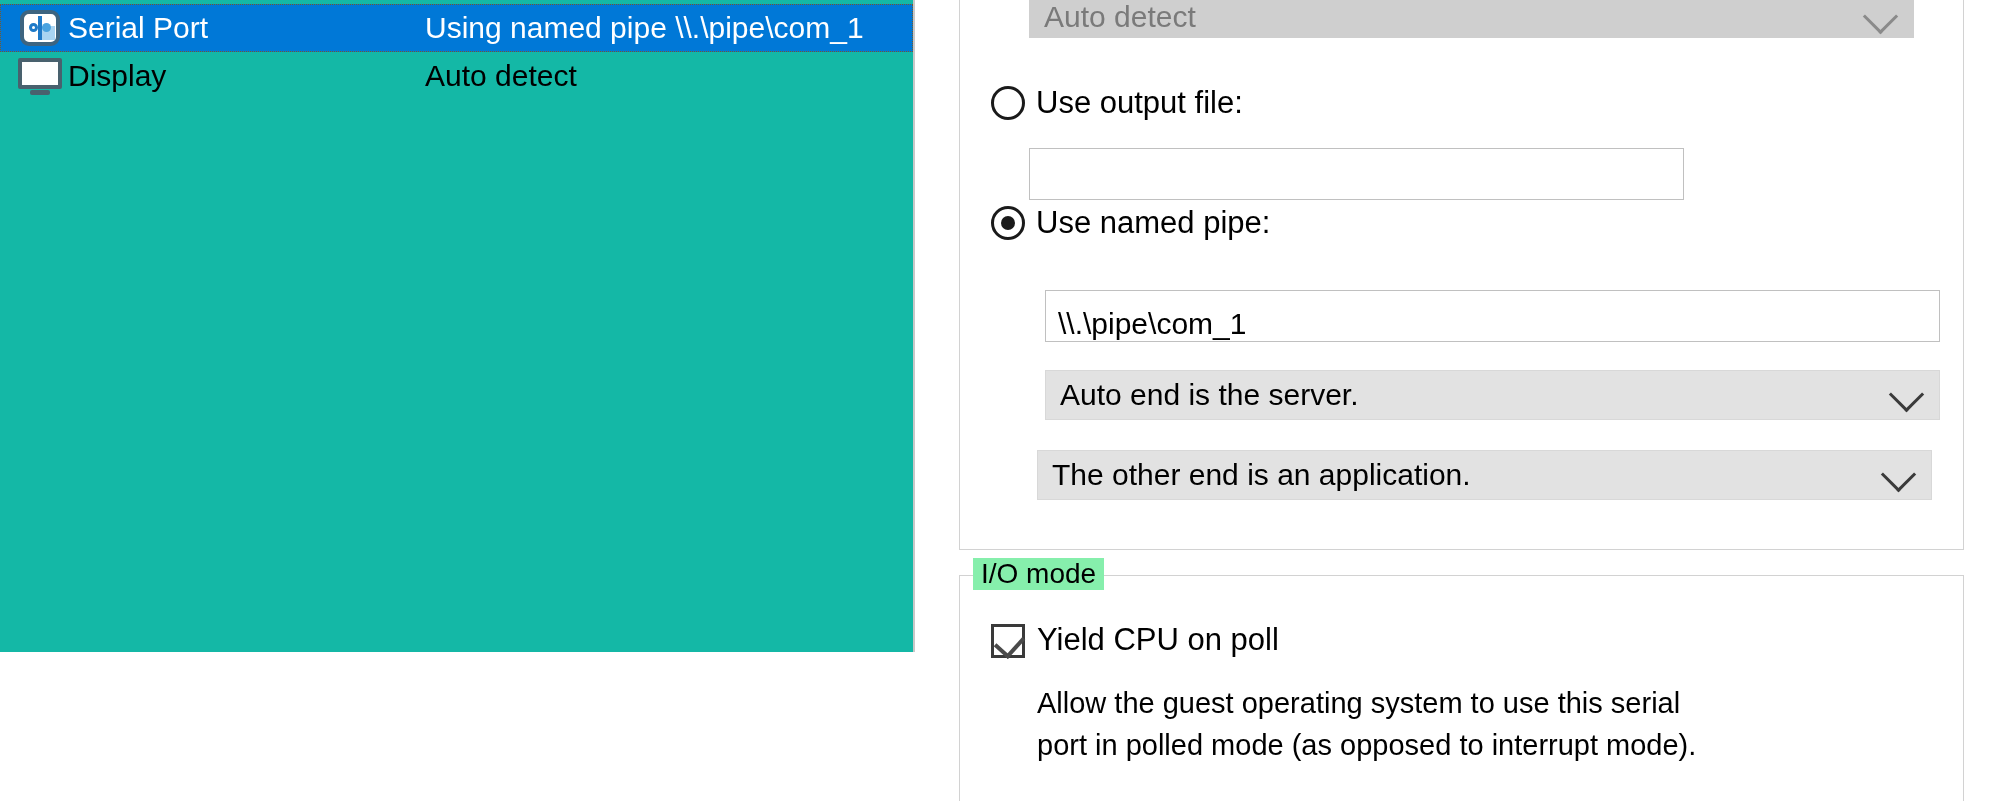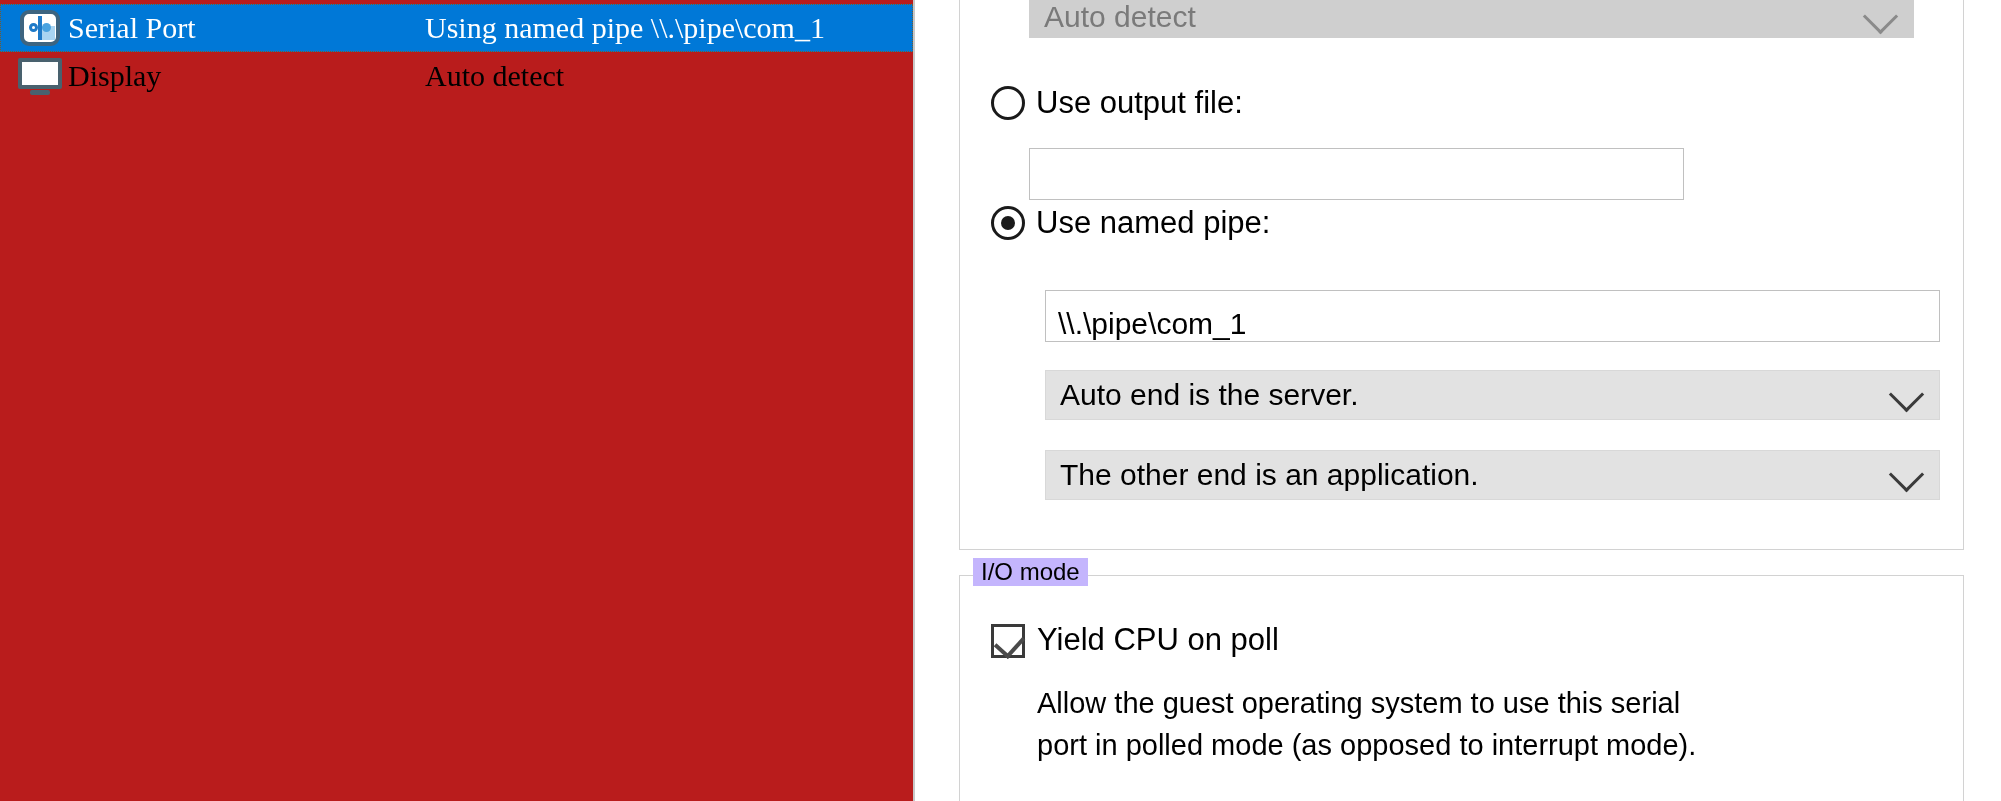--- a/index.html
+++ b/index.html
@@ -6,26 +6,25 @@
   body{
     width:2001px;height:801px;
     background:#ffffff;
     font-family:"Liberation Sans","DejaVu Sans",sans-serif;
     overflow:hidden;
     position:relative;
   }
 
   
   #device-panel{
-    position:absolute;left:0;top:0;width:915px;height:801px;
-    background:#b91c1c;
+    position:absolute;left:0;top:0;width:915px;height:652px;
+    background:#14b8a6;
     border-right:2px solid #c8c8c8;
     box-sizing:border-box;
     overflow:hidden;
-    font-family:Liberation Serif, serif;
   }
   .dev-row{
     position:absolute;left:0;width:913px;height:48px;
     display:flex;align-items:center;
     box-sizing:border-box;
   }
   .dev-row.selected{
     background:#0078d7;
     outline:1px dotted #7a5a2a;
     outline-offset:-1px;
@@ -80,22 +79,22 @@
   }
 
   .groupbox{
     position:absolute;
     border:1px solid #d2d2d2;
     box-sizing:border-box;
     background:#ffffff;
   }
   .groupbox-label{
     position:absolute;
-    background:#c4b5fd;
-    font-size:24px;color:#000000;
+    background:#86efac;
+    font-size:28px;color:#000000;
     padding:0 8px;
     white-space:nowrap;
   }
 
   
   #connection-group{
     left:42px;top:-260px;width:1005px;height:810px;
     border-top:none;
   }
 
@@ -221,21 +220,21 @@
 
   <div class="textbox" style="left:128px;top:290px;width:895px;height:52px;">
     <span class="textbox-value">\\.\pipe\com_1</span>
   </div>
 
   <div class="combo enabled" style="left:128px;top:370px;width:895px;height:50px;">
     <span class="combo-text">Auto end is the server.</span>
     <span class="combo-chevron"></span>
   </div>
 
-  <div class="combo enabled" style="left:128px;top:450px;width:895px;height:50px;">
+  <div class="combo enabled" style="left:120px;top:450px;width:895px;height:50px;">
     <span class="combo-text">The other end is an application.</span>
     <span class="combo-chevron"></span>
   </div>
 
   <div class="groupbox" id="iomode-group"></div>
   <div class="groupbox-label" style="left:56px;top:558px;">I/O mode</div>
 
   <div class="check-row" style="left:74px;top:622px;">
     <span class="checkbox checked"></span>
     <span class="check-label">Yield CPU on poll</span>

